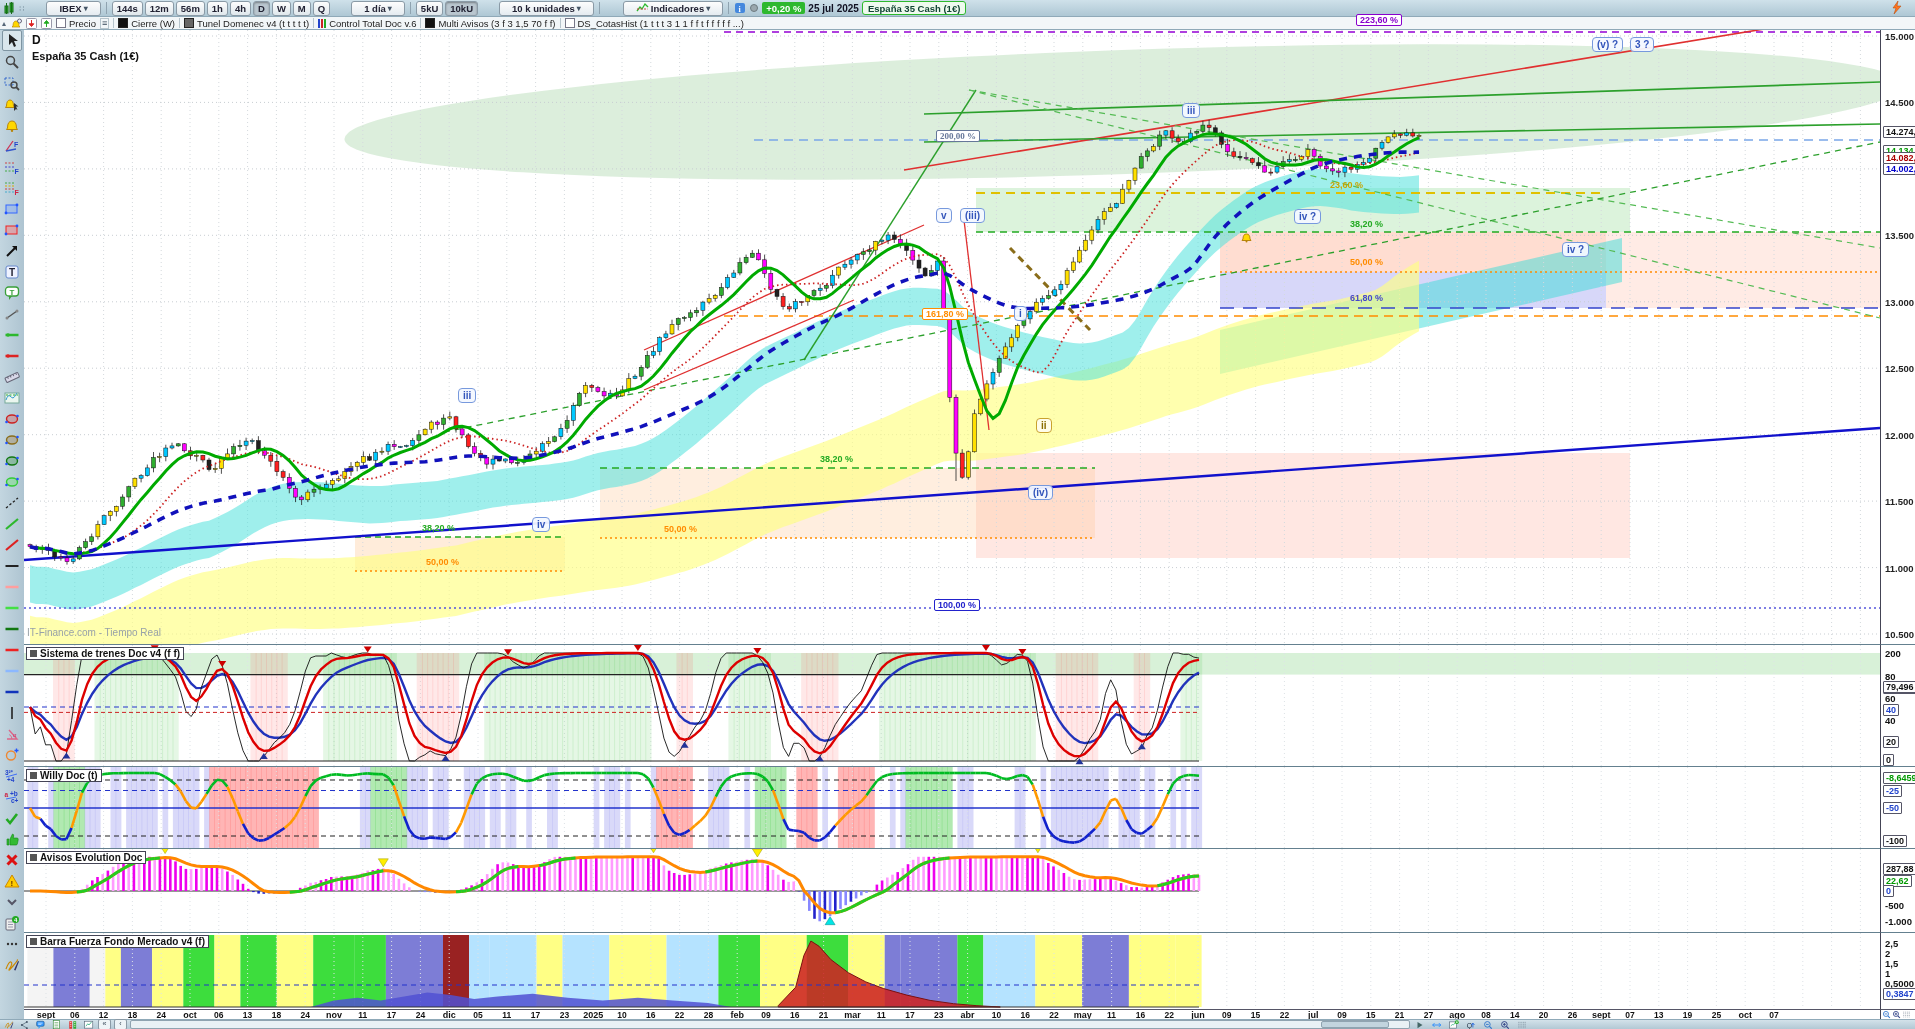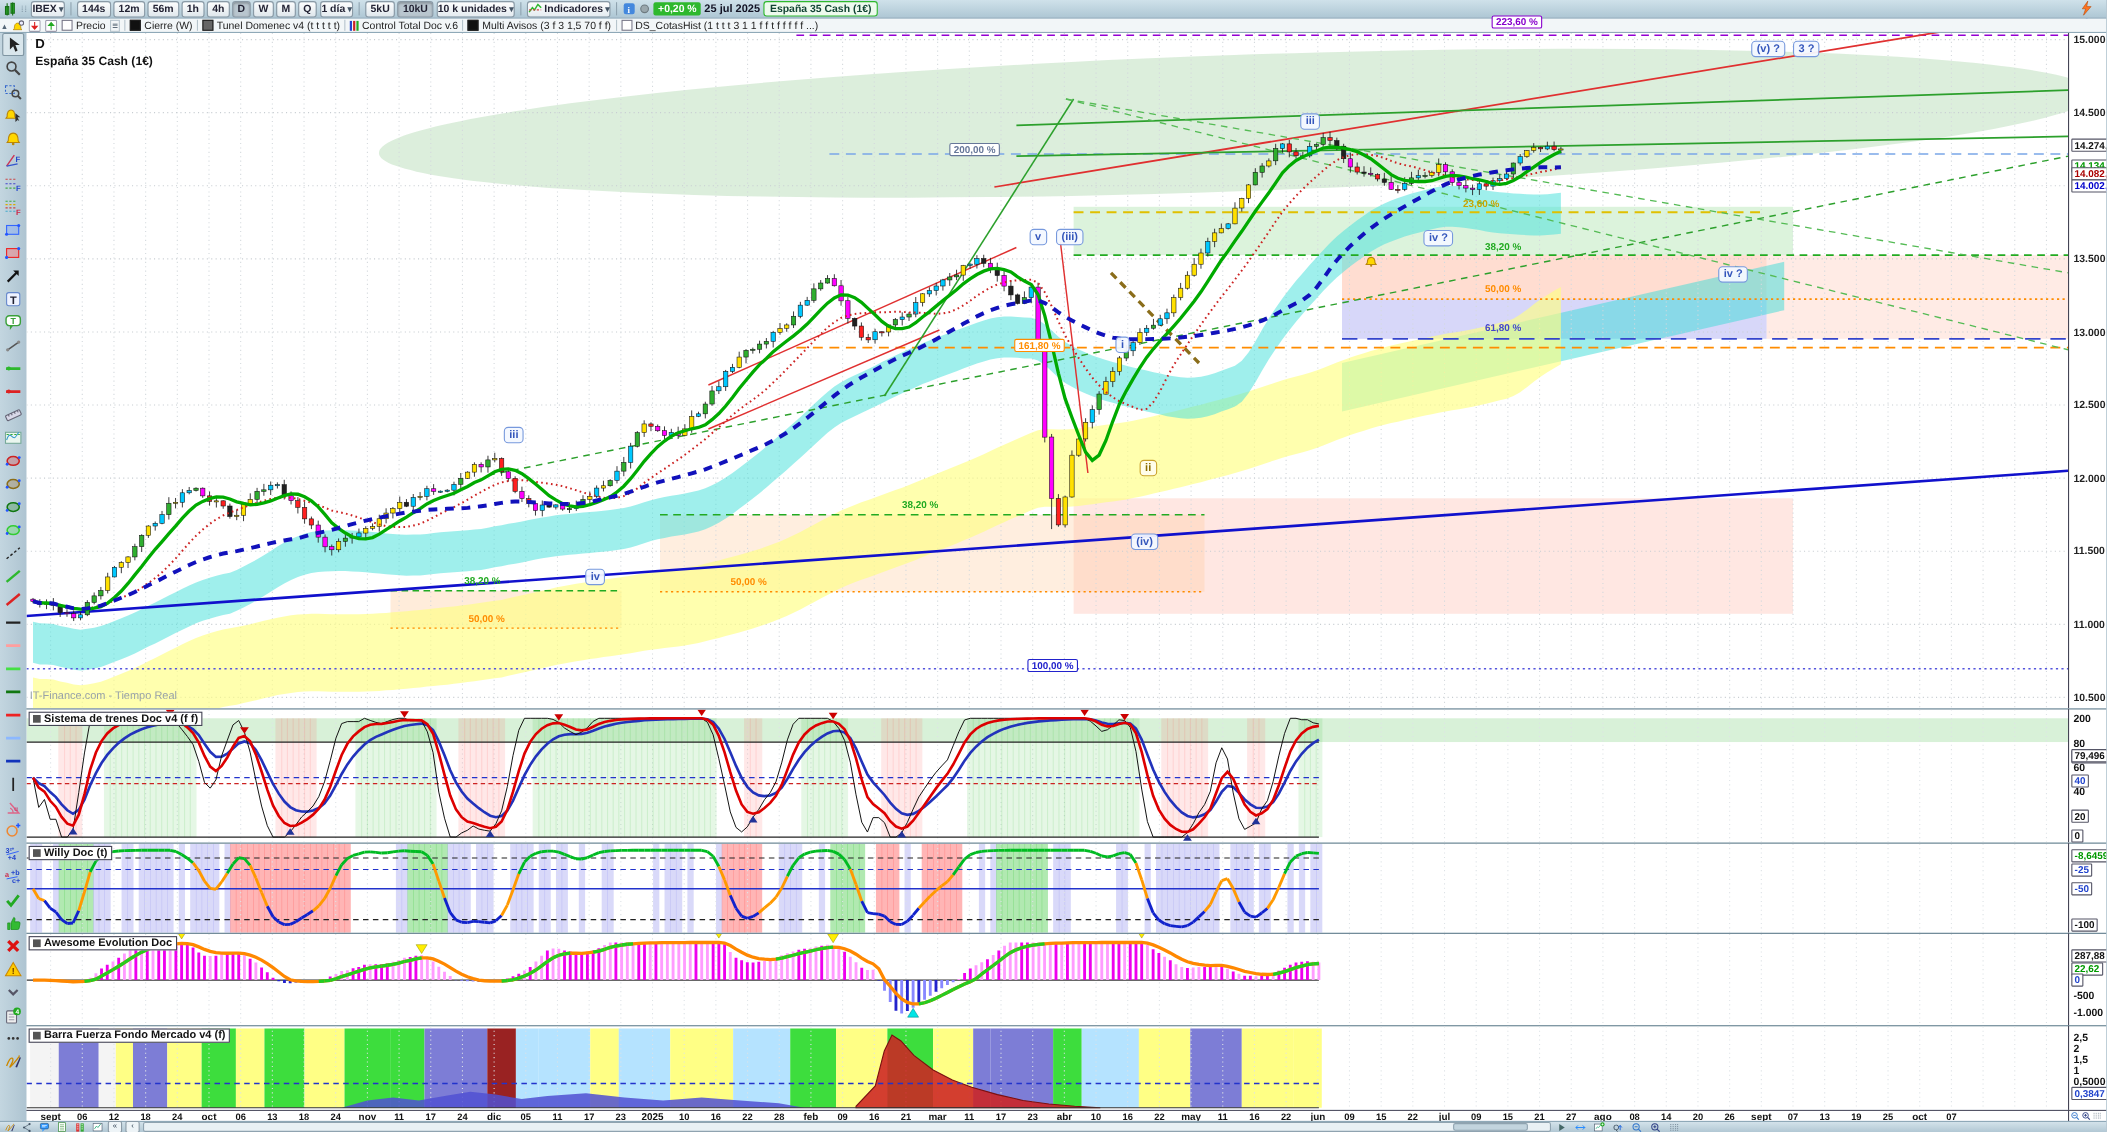--- a/index.html
+++ b/index.html
@@ -6,22 +6,22 @@
   #app{position:relative;width:1915px;height:1029px;background:#b7cdd9;overflow:hidden;
        font-family:"Liberation Sans",sans-serif;}
   .abs{position:absolute;}
   
   #toolbar1{left:0;top:0;width:1915px;height:17px;background:linear-gradient(#cfe1ea,#aec7d4);
     border-bottom:1px solid #8fa9b8;display:flex;align-items:center;gap:3px;padding-left:3px;box-sizing:border-box;font-size:10px;}
   .tb-btn{display:inline-flex;align-items:center;justify-content:center;height:13px;padding:0 4px;
     background:linear-gradient(#fdfdfd,#dfe7ec);border:1px solid #8a9aa6;border-radius:3px;
     font-size:9.5px;font-weight:bold;color:#223;cursor:default;}
   .tb-btn.active{background:#b9c6cf;box-shadow:inset 0 1px 2px rgba(0,0,0,.35);}
-  .tb-dd{display:inline-flex;align-items:center;gap:2px;height:13px;padding:0 0;background:linear-gradient(#fdfdfd,#e4ebf0);
-    border:1px solid #8a9aa6;border-radius:3px;font-size:9.5px;font-weight:bold;color:#223;}
+  .tb-dd{display:inline-flex;align-items:center;gap:2px;height:13px;padding:0 12px;background:linear-gradient(#fdfdfd,#e4ebf0);
+    border:1px solid #8a9aa6;border-radius:3px;font-size:9.5px;font-weight:bold;color:#223;margin-left:18px;}
   .caret{font-size:8px;color:#456;}
   .tb-sep{width:1px;height:12px;background:#8fa3b0;margin:0 2px;}
   .badge{background:#2eb82e;color:#fff;font-weight:bold;font-size:9.5px;padding:0 4px;border-radius:2px;height:12px;display:inline-flex;align-items:center;}
   .pill{border:1px solid #2eb82e;background:#eefaee;color:#143;font-weight:bold;font-size:9.5px;
     padding:0 5px;border-radius:3px;height:12px;display:inline-flex;align-items:center;}
   #toolbar2{left:0;top:17px;width:1915px;height:13px;background:#f2f6f8;border-bottom:1px solid #8fa9b8;
     display:flex;align-items:center;gap:4px;padding-left:2px;box-sizing:border-box;font-size:9.5px;color:#222;}
   .lg-item{display:inline-flex;align-items:center;gap:3px;white-space:nowrap;font-size:9.5px;}
   .lg-sep{width:1px;height:10px;background:#b6c4cc;}
   .cb{width:8px;height:8px;border:1px solid #778;background:#fff;display:inline-block;}
@@ -1068,21 +1068,21 @@
           <polyline points="6.0,516.7 12.2,518.1 18.3,518.2 24.5,518.7 30.7,520.4 36.9,521.6 43.0,523.1 49.2,523.8 55.4,523.1 61.6,522.0 67.7,520.6 73.9,518.4 80.1,515.9 86.3,513.4 92.4,511.0 98.6,508.2 104.8,505.2 110.9,502.0 117.1,499.1 123.3,496.0 129.5,492.7 135.6,489.7 141.8,486.6 148.0,483.7 154.2,480.9 160.3,478.6 166.5,476.6 172.7,474.8 178.9,473.2 185.0,472.1 191.2,471.0 197.4,469.7 203.5,468.3 209.7,466.8 215.9,465.3 222.1,463.8 228.2,462.4 234.4,461.3 240.6,460.3 246.8,459.6 252.9,457.7 259.1,455.9 265.3,454.4 271.5,453.1 277.6,451.7 283.8,450.0 290.0,448.2 296.1,446.4 302.3,444.9 308.5,443.3 314.7,441.9 320.8,440.6 327.0,439.3 333.2,438.1 339.4,436.9 345.5,435.9 351.7,435.1 357.9,434.4 364.1,433.6 370.2,433.1 376.4,432.8 382.6,432.5 388.7,432.3 394.9,432.1 401.1,431.7 407.3,431.0 413.4,430.2 419.6,429.3 425.8,428.2 432.0,427.2 438.1,426.3 444.3,426.0 450.5,426.0 456.7,426.3 462.8,426.8 469.0,427.2 475.2,427.7 481.3,427.9 487.5,428.1 493.7,428.2 499.9,427.9 506.0,427.3 512.2,426.4 518.4,425.0 524.6,423.6 530.7,422.2 536.9,420.7 543.1,419.0 549.3,417.0 555.4,414.8 561.6,412.5 567.8,410.4 573.9,408.5 580.1,406.9 586.3,405.3 592.5,403.7 598.6,402.1 604.8,400.3 611.0,398.6 617.2,396.6 623.3,394.3 629.5,392.0 635.7,389.4 641.9,386.9 648.0,384.3 654.2,381.7 660.4,379.0 666.5,376.4 672.7,373.7 678.9,370.5 685.1,367.1 691.2,363.4 697.4,359.2 703.6,354.7 709.8,349.9 715.9,345.0 722.1,339.9 728.3,334.8 734.5,329.7 740.6,325.0 746.8,320.7 753.0,316.8 759.1,313.2 765.3,309.8 771.5,306.3 777.7,302.9 783.8,299.6 790.0,296.3 796.2,293.4 802.4,290.7 808.5,288.0 814.7,284.9 820.9,281.8 827.1,278.4 833.2,274.9 839.4,271.3 845.6,267.8 851.7,264.4 857.9,261.0 864.1,257.6 870.3,254.7 876.4,252.1 882.6,249.9 888.8,248.0 895.0,246.6 901.1,245.6 907.3,244.4 913.5,243.1 919.7,243.1 925.8,245.5 932.0,249.4 938.2,253.9 944.3,258.0 950.5,261.4 956.7,264.6 962.9,267.6 969.0,270.5 975.2,273.1 981.4,275.3 987.6,276.9 993.7,277.8 999.9,278.4 1006.1,278.5 1012.3,278.3 1018.4,278.3 1024.6,278.1 1030.8,278.0 1036.9,277.8 1043.1,277.4 1049.3,276.8 1055.5,276.1 1061.6,275.5 1067.8,274.6 1074.0,273.6 1080.2,272.5 1086.3,271.4 1092.5,270.3 1098.7,269.0 1104.9,267.5 1111.0,265.8 1117.2,263.7 1123.4,261.4 1129.5,258.8 1135.7,255.7 1141.9,252.2 1148.1,248.8 1154.2,245.6 1160.4,242.6 1166.6,238.1 1172.8,231.5 1178.9,223.3 1185.1,214.5 1191.3,206.6 1197.5,199.8 1203.6,193.6 1209.8,187.9 1216.0,182.6 1222.1,177.6 1228.3,173.0 1234.5,168.7 1240.7,164.9 1246.8,161.2 1253.0,157.6 1259.2,154.1 1265.4,150.6 1271.5,147.2 1277.7,143.9 1283.9,140.5 1290.1,137.6 1296.2,135.2 1302.4,133.2 1308.6,131.5 1314.7,130.0 1320.9,128.7 1327.1,127.7 1333.3,126.6 1339.4,125.5 1345.6,124.8 1351.8,124.0 1358.0,123.3 1364.1,122.8 1370.3,122.4 1376.5,122.1 1382.7,122.1 1388.8,122.2 1395.0,122.1 " fill="none" stroke="#1111bb" stroke-width="3.6" stroke-dasharray="8 7"></polyline>
           <g transform="translate(1218,202)">
             <path d="M1 7q0-5 3.5-5t3.5 5l1 1.5H0z" fill="#ffd700" stroke="#b8860b"></path>
             <circle cx="4.5" cy="9.6" r="1" fill="#b8860b"></circle>
           </g>
         </svg>
       </div>
     <div id="chart-title-tf" class="abs">D</div>
     <div id="chart-title" class="abs">España 35 Cash (1€)</div>
     <div id="watermark" class="abs">IT-Finance.com - Tiempo Real</div>
-  <div class="fib-label boxed" style="left: 839px; top: 100px; color: rgb(102, 119, 153);">200,00 %</div>
+  <div class="fib-label boxed" style="left: 912px; top: 100px; color: rgb(102, 119, 153); font-family: Liberation Serif, serif;">200,00 %</div>
       <div class="fib-label boxed" style="left: 898px; top: 278px; color: rgb(255, 140, 0);">161,80 %</div>
       <div class="fib-label boxed" style="left: 910px; top: 569px; color: rgb(34, 34, 204);">100,00 %</div>
       <div class="fib-label" style="left: 1306px; top: 150px; color: rgb(199, 165, 0);">23,60 %</div>
       <div class="fib-label" style="left: 1326px; top: 189px; color: rgb(34, 170, 34);">38,20 %</div>
       <div class="fib-label" style="left: 1326px; top: 227px; color: rgb(255, 140, 0);">50,00 %</div>
       <div class="fib-label" style="left: 1326px; top: 263px; color: rgb(68, 68, 204);">61,80 %</div>
       <div class="fib-label" style="left: 796px; top: 424px; color: rgb(34, 170, 34);">38,20 %</div>
       <div class="fib-label" style="left: 640px; top: 494px; color: rgb(255, 140, 0);">50,00 %</div>
       <div class="fib-label" style="left: 398px; top: 493px; color: rgb(34, 170, 34);">38,20 %</div>
       <div class="fib-label" style="left: 402px; top: 527px; color: rgb(255, 140, 0);">50,00 %</div>
@@ -1825,21 +1825,21 @@
       <div class="abs ax-strip" style="left: 1880px; top: 766px; width: 35px; height: 82px; border-top: 1px solid rgb(100, 128, 143);">
         <div class="ax-box" style="top: 5px; color: rgb(0, 153, 0);">-8,6459</div>
         <div class="ax-box" style="top: 18px; color: rgb(34, 68, 204);">-25</div>
         <div class="ax-box" style="top: 35px; color: rgb(34, 68, 204);">-50</div>
         <div class="ax-label" style="top: 68px; color: rgb(204, 0, 0);">-75</div>
         <div class="ax-box" style="top: 68px; color: rgb(17, 17, 17);">-100</div>
       </div>
       <div class="abs panel" style="left: 24px; top: 848px; width: 1856px; height: 84px;">
         <div class="panel-header">
           <span class="ph-sq"></span>
-          <span>Awesome Evolution Doc</span>
+          <span>Avisos Evolution Doc</span>
         </div>
         <div class="abs" style="left: 0px; top: 0px;">
           <svg width="1856" height="84">
             <line x1="22" y1="0" x2="22" y2="84" stroke="#dde2e6" stroke-width="1" stroke-dasharray="1 3"></line>
             <line x1="50.8" y1="0" x2="50.8" y2="84" stroke="#dde2e6" stroke-width="1" stroke-dasharray="1 3"></line>
             <line x1="79.6" y1="0" x2="79.6" y2="84" stroke="#dde2e6" stroke-width="1" stroke-dasharray="1 3"></line>
             <line x1="108.4" y1="0" x2="108.4" y2="84" stroke="#dde2e6" stroke-width="1" stroke-dasharray="1 3"></line>
             <line x1="137.2" y1="0" x2="137.2" y2="84" stroke="#dde2e6" stroke-width="1" stroke-dasharray="1 3"></line>
             <line x1="166" y1="0" x2="166" y2="84" stroke="#dde2e6" stroke-width="1" stroke-dasharray="1 3"></line>
             <line x1="194.8" y1="0" x2="194.8" y2="84" stroke="#dde2e6" stroke-width="1" stroke-dasharray="1 3"></line>

